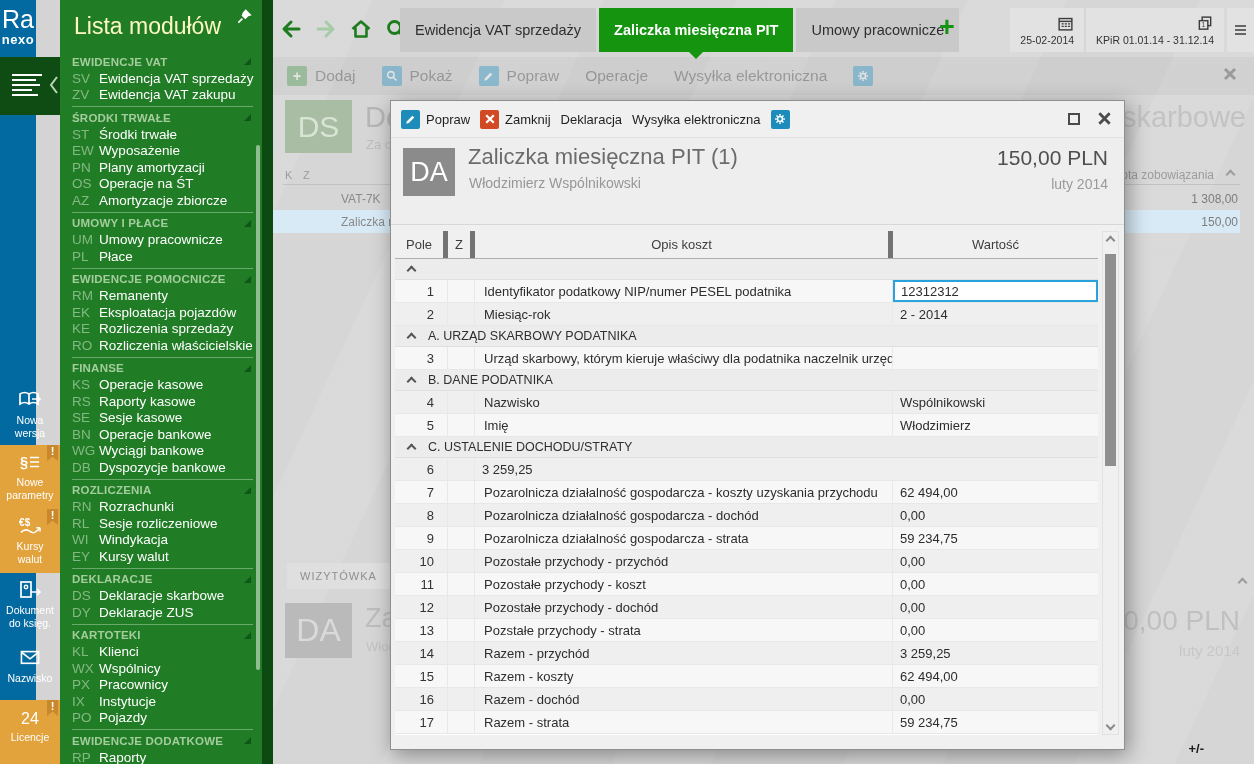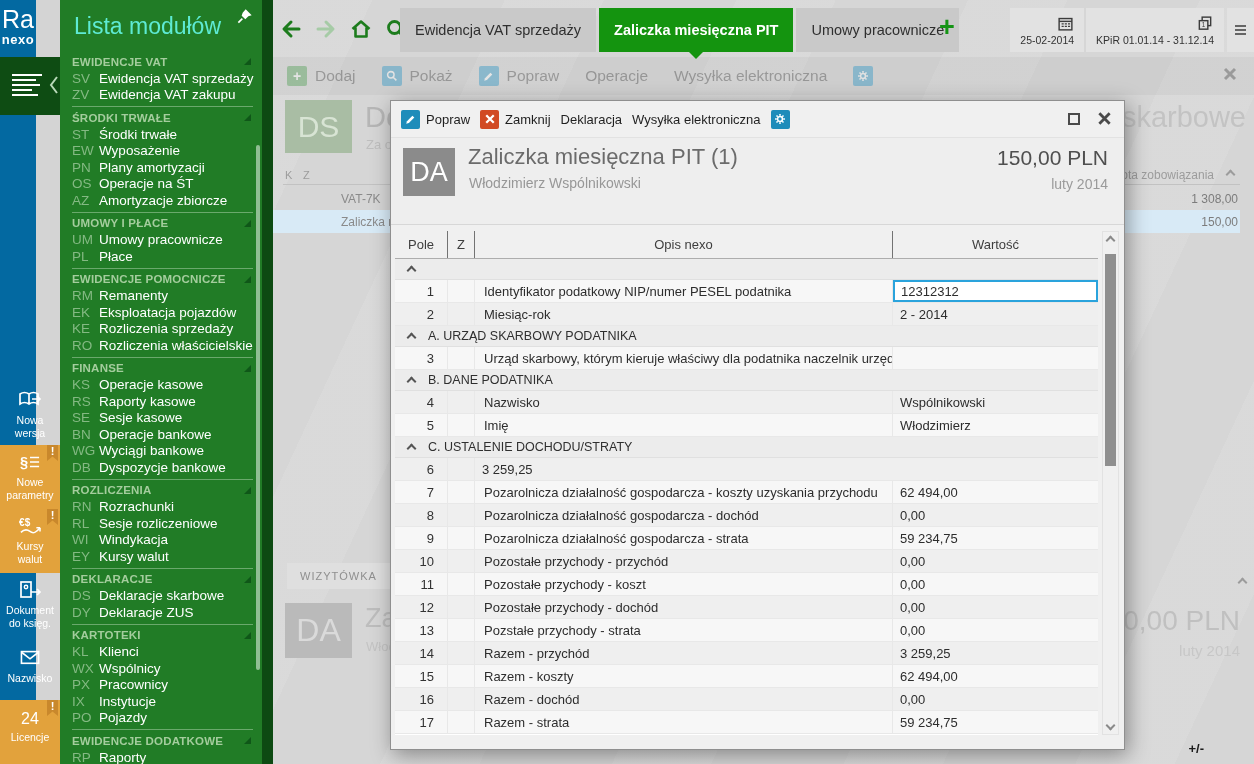--- a/index.html
+++ b/index.html
@@ -22,21 +22,21 @@
   .rail-item.orange{background:#e2a23c}
   .rail-item .icon.ric{display:flex;justify-content:center;margin:7px auto 2px;height:22px;color:#fff}
   .rail-item .rl{font-size:10.5px;line-height:13px}
   .rail-item .big{font-size:16px;line-height:24px;margin-top:7px;font-weight:300}
   .badge{position:absolute;top:0;right:2px;width:11px;height:16px;background:#c9882c;color:#fff;
          font-size:11px;font-weight:bold;line-height:13px;text-align:center;
          clip-path:polygon(0 0,100% 0,100% 100%,50% 72%,0 100%)}
 
   
   .sidebar{position:absolute;left:60px;top:0;width:202px;height:100%;background:#217c26;z-index:4}
-  .sb-title{color:#5eead4;font-size:23px;font-weight:300;padding:13px 0 0 14px;white-space:nowrap}
+  .sb-title{color:#fef9c3;font-size:23px;font-weight:300;padding:13px 0 0 14px;white-space:nowrap}
   .pin{position:absolute;right:9px;top:8px;color:#fff;cursor:pointer}
   .sections{position:absolute;left:12px;right:6px;top:52px;bottom:0;overflow:hidden}
   .sec-head{display:flex;align-items:center;height:17px;margin-top:1px;cursor:pointer}
   .sec-title{font-size:11.5px;font-weight:bold;color:#a4cd9d;letter-spacing:.2px;white-space:nowrap}
   .sec-tri{margin-left:auto;margin-right:5px;width:0;height:0;border-left:7px solid transparent;border-bottom:7px solid #0f5718}
   .mod-item{display:flex;height:16.5px;align-items:center;cursor:pointer;white-space:nowrap}
   .mod-code{width:27px;font-size:13.5px;color:#84b983;flex:none}
   .mod-label{font-size:13.5px;color:#fff}
   .sec-sep{border-top:1px solid rgba(195,225,195,.45);margin:3px 3px 2px 0}
   .sb-scroll{position:absolute;right:2px;top:145px;height:525px;width:4px;background:rgba(255,255,255,.5);border-radius:2px}
@@ -114,21 +114,21 @@
   .m-head{position:absolute;top:36px;left:0;right:0;height:88px;background:#eeeeee;
           border-top:1px solid #e2e2e2;border-bottom:1px solid #d7d7d7}
   .m-avatar{position:absolute;left:12px;top:10px;width:52px;height:48px;background:#8b8b8b;color:#fff;
             font-size:27px;font-weight:300;display:flex;align-items:center;justify-content:center}
   .m-title{position:absolute;left:77px;top:6px;font-size:22px;font-weight:300;color:#6b6b6b;white-space:nowrap}
   .m-sub{position:absolute;left:78px;top:37px;font-size:14px;color:#979797;white-space:nowrap}
   .m-amt{position:absolute;right:16px;top:8px;font-size:21px;font-weight:300;color:#4f4f4f}
   .m-per{position:absolute;right:16px;top:38px;font-size:14px;color:#9a9a9a}
   .m-thead{position:absolute;top:130px;left:4px;right:26px;height:28px;border-bottom:1px solid #adadad;
            display:grid;grid-template-columns:53px 27px 418px 1fr;font-size:13px;color:#3e3e3e}
-  .th{display:flex;align-items:center;justify-content:center;border-right:1px solid #737373;height:100%}
+  .th{display:flex;align-items:center;justify-content:center;border-right:5px solid #737373;height:100%}
   .th:last-child{border-right:none}
   .m-body{position:absolute;top:158px;left:4px;right:26px;bottom:14px;overflow:hidden;background:#fff}
   .row-g{height:21px;background:#ececec;display:flex;align-items:center;padding-left:13px;
          border-bottom:1px solid #e0e0e0;cursor:pointer}
   .row-g .chev{border-color:#555;margin-top:2px}
   .row-g .gt{font-size:12.5px;color:#2f2f2f;margin-left:13px;white-space:nowrap}
   .row-f{height:23px;display:grid;grid-template-columns:53px 27px 418px 1fr;border-bottom:1px solid #e8e8e8;
          font-size:13px;color:#2d2d2d;cursor:pointer}
   .row-f.a{background:#f7f7f7}.row-f.b{background:#efefef}
   .cell{display:flex;align-items:center;border-right:1px solid #e8e8e8;height:100%;overflow:hidden;white-space:nowrap}
@@ -599,21 +599,21 @@
         <div class="m-head">
           <div class="m-avatar">DA</div>
           <div class="m-title">Zaliczka miesięczna PIT (1)</div>
           <div class="m-sub">Włodzimierz Wspólnikowski</div>
           <div class="m-amt">150,00 PLN</div>
           <div class="m-per">luty 2014</div>
         </div>
         <div class="m-thead">
           <div class="th">Pole</div>
           <div class="th">Z</div>
-          <div class="th">Opis nexo</div>
+          <div class="th">Opis koszt</div>
           <div class="th">Wartość</div>
         </div>
         <div class="m-body">
             <div class="row-g">
               <span class="chev"></span>
             </div>
             <div class="row-f a">
               <div class="cell c-num">1</div>
               <div class="cell c-z"></div>
               <div class="cell c-desc">Identyfikator podatkowy NIP/numer PESEL podatnika</div>

